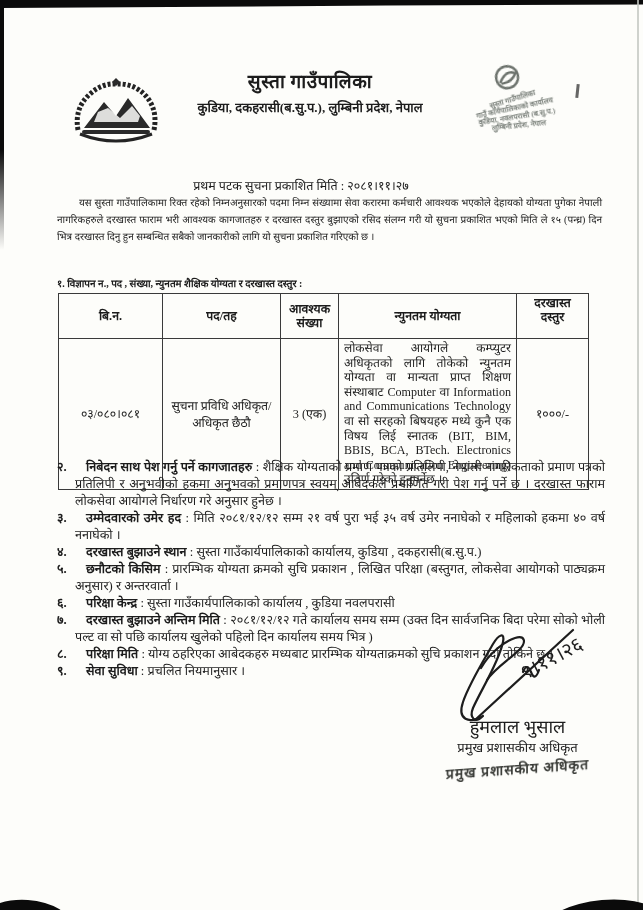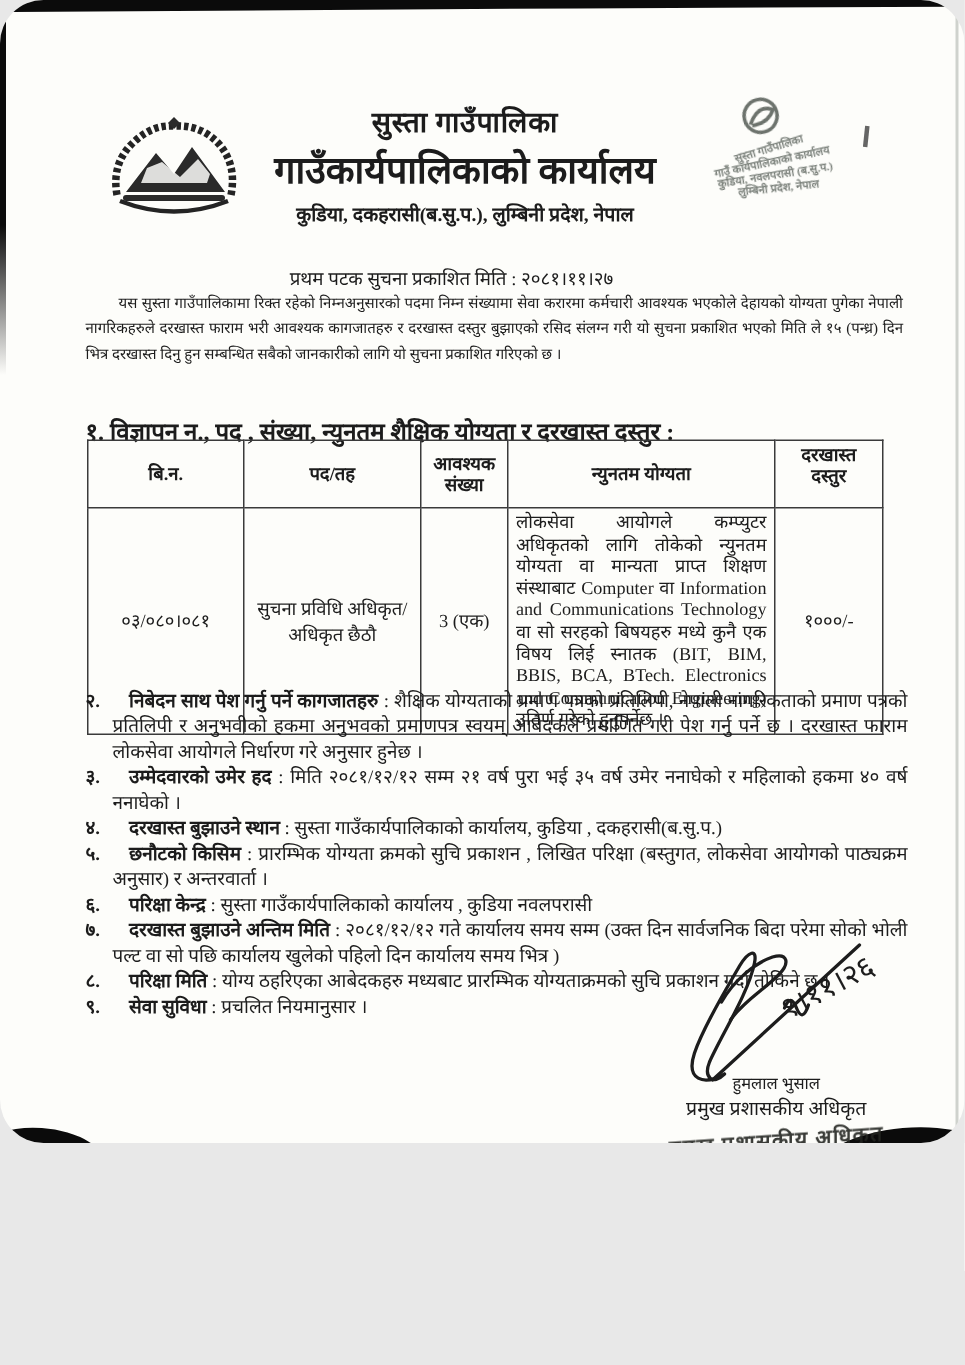--- a/index.html
+++ b/index.html
@@ -1,21 +1,20 @@
 <!DOCTYPE html>
 <html><head>
 <meta charset="utf-8">
 <style>
   html,body{margin:0;padding:0;background:#e8e8e8;}
   .page{
-    position:relative;width:643px;height:762px;margin:0 auto;
+    position:relative;width:643px;height:910px;margin:0 auto;
     background:#fdfdfa;overflow:hidden;
     font-family:"Liberation Serif","DejaVu Serif",serif;
     color:#1c1c1c;
-    border-radius:29px;
   }
   
   .edge-top{position:absolute;left:0;top:0;width:100%;height:8px;background:#0b0b0b;
     clip-path:polygon(0 0,100% 0,100% 55%,60% 70%,0 100%);}
   .edge-left{position:absolute;left:0;top:0;width:4px;height:250px;background:linear-gradient(#0b0b0b 60%,rgba(11,11,11,0));}
   .edge-right{position:absolute;right:4px;top:0;width:2px;height:100%;background:#c3c7c2;opacity:.8;}
   .corner-bl{position:absolute;left:-18px;bottom:-16px;width:90px;height:26px;background:#0b0b0b;border-radius:50% 50% 0 0/90% 90% 0 0;transform:rotate(4deg);}
   .corner-br{position:absolute;right:-20px;bottom:-18px;width:120px;height:28px;background:#0b0b0b;border-radius:50% 50% 0 0/90% 90% 0 0;transform:rotate(-5deg);}
   .tick-mark{position:absolute;left:576px;top:84px;width:3px;height:14px;background:#333;transform:rotate(6deg);opacity:.75;}
 
@@ -34,39 +33,39 @@
   .seal-arc2{transform:rotate(2deg);}
   .seal-arc3{transform:rotate(5deg);}
   .seal-arc4{transform:rotate(8deg);}
 
   
   .notice-title{position:absolute;left:0;top:158px;width:100%;text-align:center;font-weight:bold;font-size:14.5px;}
   .pub-line{position:absolute;left:0;top:177px;width:602px;text-align:center;font-size:12.5px;}
   .intro{position:absolute;left:57px;top:195px;width:545px;font-size:10px;line-height:16.8px;text-align:justify;text-indent:22px;}
 
   
-  .sec-head{position:absolute;left:57px;top:276px;font-weight:bold;font-size:16px;}
+  .sec-head{position:absolute;left:57px;top:276px;font-weight:bold;font-size:10px;}
   table.vac{position:absolute;left:58px;top:293px;border-collapse:collapse;table-layout:fixed;width:530px;font-size:12.3px;}
   table.vac th,table.vac td{border:1.2px solid #3a3a3a;padding:2px 5px;vertical-align:middle;}
   table.vac th{font-weight:bold;text-align:center;line-height:14px;height:40px;}
   td.c{text-align:center;}
   td.qual{text-align:justify;line-height:14.6px;padding:3px 6px;font-size:12.1px;margin-left:40px;}
   .col-bn{width:104px;}.col-post{width:118px;}.col-cnt{width:58px;}.col-q{width:178px;}.col-fee{width:72px;}
 
   
   .terms{position:absolute;left:57px;top:459px;width:548px;font-size:12.6px;line-height:17px;}
   .term{display:flex;margin-bottom:0;}
   .t-num{font-weight:bold;flex:0 0 18px;}
   .t-body{flex:1;text-align:justify;}
   .t-label{font-weight:bold;margin-left:11px;}
 
   
   .sig-zone{position:absolute;left:410px;top:628px;width:215px;text-align:center;}
   .sig-svg{display:block;margin:0 auto;}
-  .sig-name{font-size:11px;margin-top:-14px;}
+  .sig-name{font-size:18px;margin-top:-14px;}
   .sig-title{font-size:13px;}
   .sig-stamp{font-size:14px;font-weight:bold;transform:rotate(-4deg) skewX(-4deg);
     letter-spacing:1px;color:#242622;margin-top:3px;filter:blur(.35px);opacity:.9;white-space:nowrap;}
 </style>
 </head>
 <body>
 
 <div class="page">
 
   <div class="edge-top"></div>
@@ -86,21 +85,20 @@
         <g fill="#2a2a2a">
           <path d="M16,50 L36,24 L48,38 L60,20 L82,50 Z"></path>
           <path d="M30,34 L40,30 L52,40 L64,28 L72,38 L70,44 L26,44 Z" fill="#fdfdfa" opacity=".85"></path>
           <path d="M44,4 l4,-4 l4,4 l-4,4 Z"></path>
           <rect x="14" y="52" width="68" height="4" rx="2"></rect>
         </g>
       </svg>
     </span>
     <div class="head-text">
       <div class="head-muni">सुस्ता गाउँपालिका</div>
-      <div class="head-office">गाउँकार्यपालिकाको कार्यालय</div>
       <div class="head-addr">कुडिया, दकहरासी(ब.सु.प.), लुम्बिनी प्रदेश, नेपाल</div>
     </div>
     <div class="round-stamp">
       <svg class="seal-svg" width="40" height="32" viewBox="0 0 40 32">
         <g fill="none" stroke="#6d736d" stroke-width="2.4">
           <circle cx="20" cy="14" r="11"></circle>
           <path d="M12,18 Q20,6 29,12 Q24,20 13,19"></path>
         </g>
       </svg>
       <div class="seal-line seal-arc1">सुस्ता गाउँपालिका</div>

